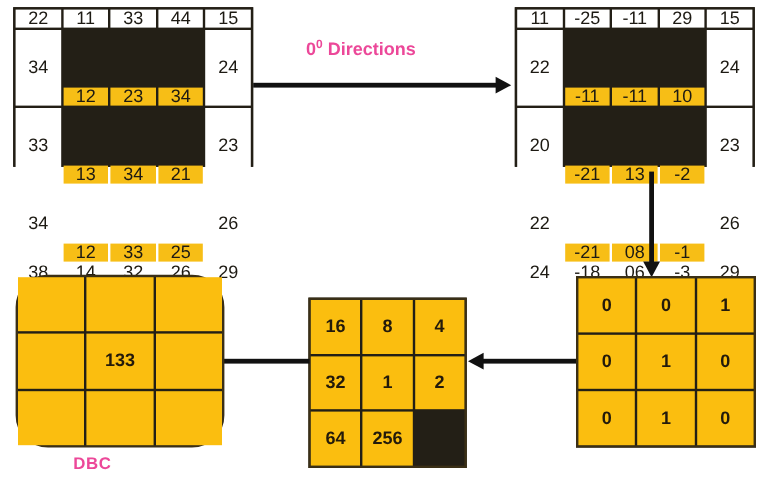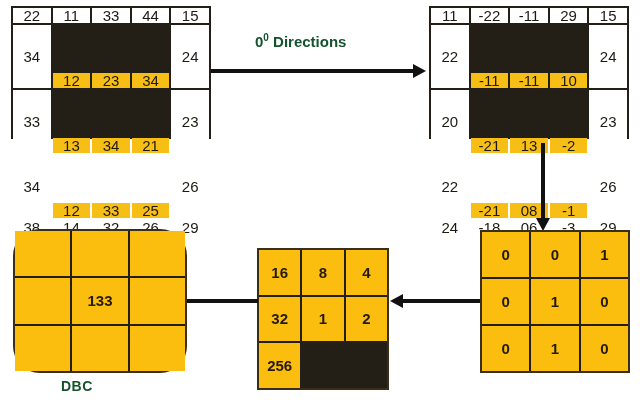--- a/index.html
+++ b/index.html
@@ -113,21 +113,21 @@
   #arrow-binary-to-weights .arrow-line { left: 401px; top: 299px; width: 79px; height: 4px; }
   #arrow-binary-to-weights .arrow-head { left: 390px; top: 294px; }
 
   
   #arrow-weights-to-dbc .arrow-line { left: 178px; top: 299px; width: 80px; height: 4px; }
   #arrow-weights-to-dbc .arrow-head { left: 167px; top: 294px; }
 
   
   .label {
     position: absolute;
-    color: #14532d;
+    color: #ec4899;
     font-family: "Liberation Sans", sans-serif;
     font-weight: bold;
     white-space: nowrap;
   }
   #label-direction {
     left: 255px;
     top: 32px;
     font-size: 15px;
   }
   #label-direction sup {
@@ -176,21 +176,21 @@
 
   <div id="label-direction" class="label"><span>0</span><sup>0</sup>&nbsp;<span>Directions</span></div>
 
   <div id="arrow-source-to-difference">
     <div class="arrow-line"></div>
     <div class="arrow-head head-right"></div>
   </div>
 
   <div id="matrix-difference" class="matrix m5">
       <div class="cell">11</div>
-      <div class="cell">-22</div>
+      <div class="cell">-25</div>
       <div class="cell">-11</div>
       <div class="cell">29</div>
       <div class="cell">15</div>
       <div class="cell">22</div>
       <div class="cell hl">-11</div>
       <div class="cell hl">-11</div>
       <div class="cell hl">10</div>
       <div class="cell">24</div>
       <div class="cell">20</div>
       <div class="cell hl">-21</div>
@@ -231,20 +231,21 @@
     <div class="arrow-head head-left"></div>
   </div>
 
   <div id="matrix-weights" class="matrix m3">
       <div class="cell">16</div>
       <div class="cell">8</div>
       <div class="cell">4</div>
       <div class="cell">32</div>
       <div class="cell">1</div>
       <div class="cell">2</div>
+      <div class="cell">64</div>
       <div class="cell">256</div>
     </div>
 
   <div id="arrow-weights-to-dbc">
     <div class="arrow-line"></div>
     <div class="arrow-head head-left"></div>
   </div>
 
   <div id="matrix-dbc" class="matrix m3">
       <div class="cell"></div>

